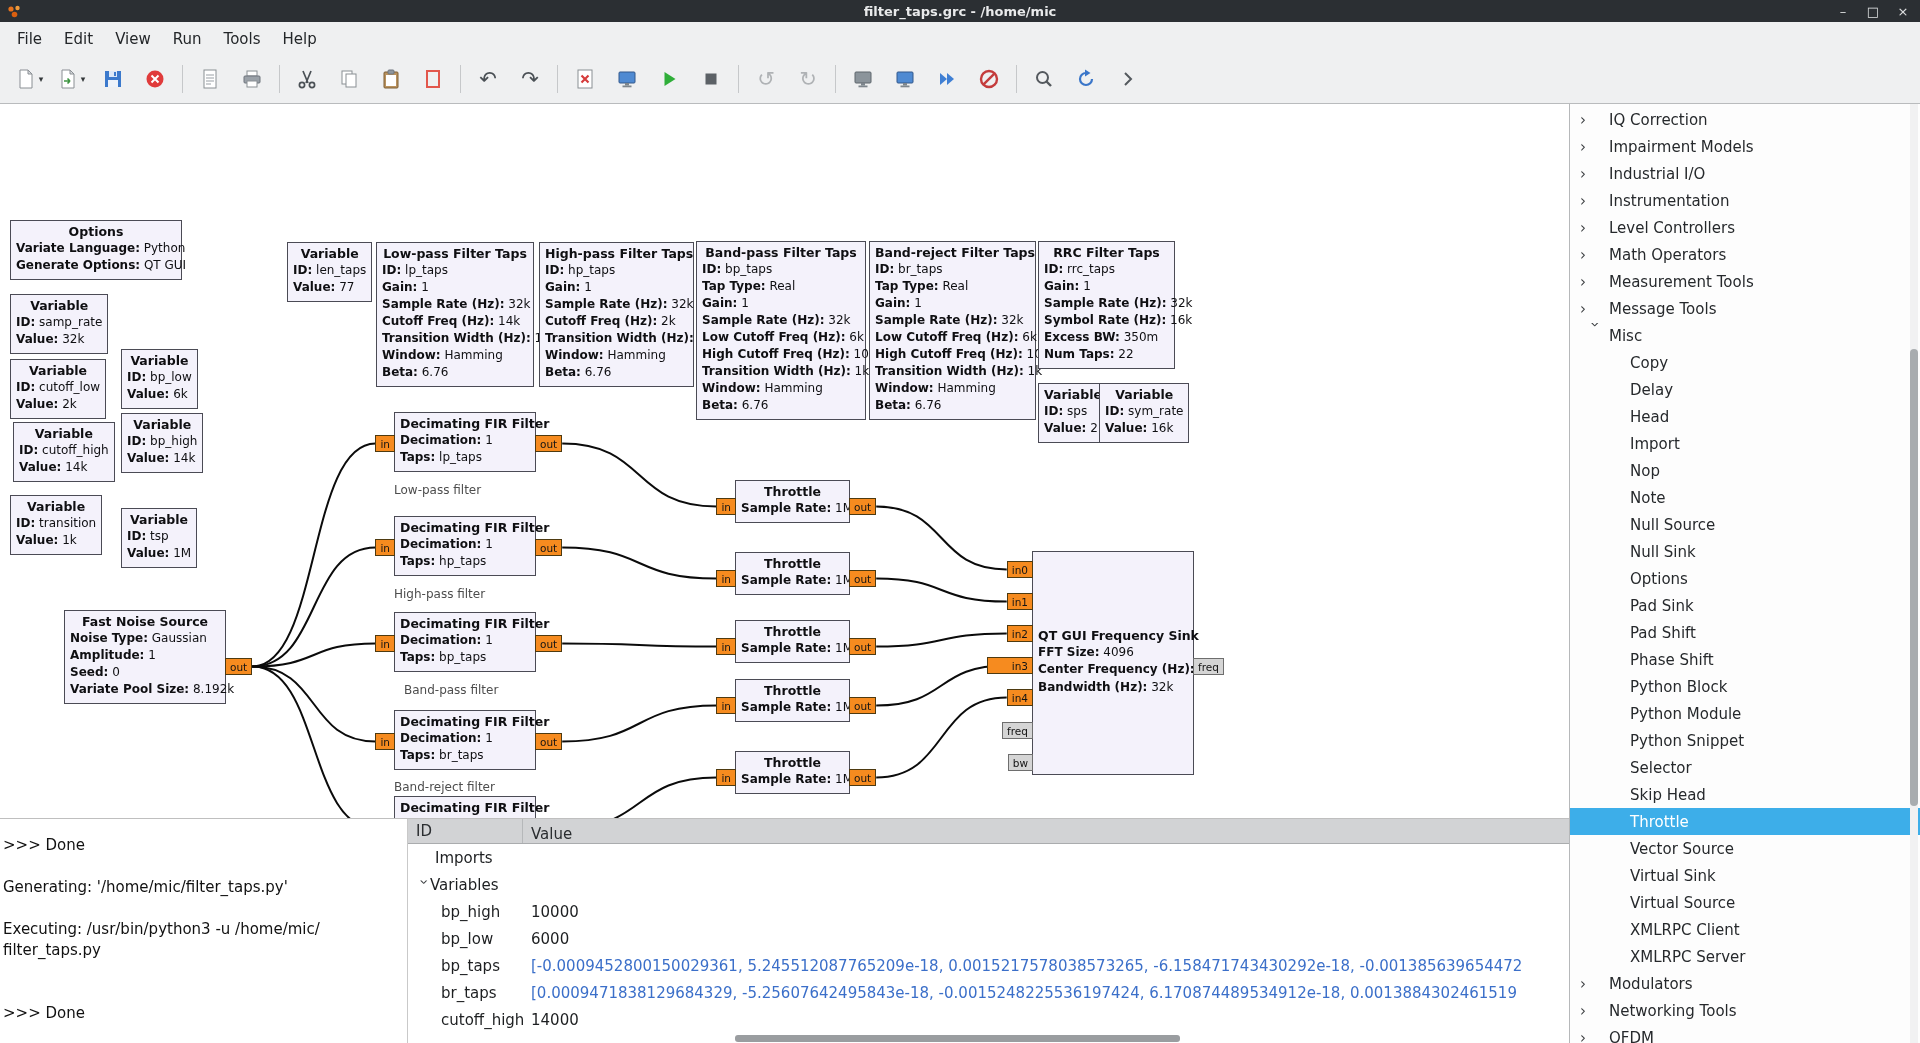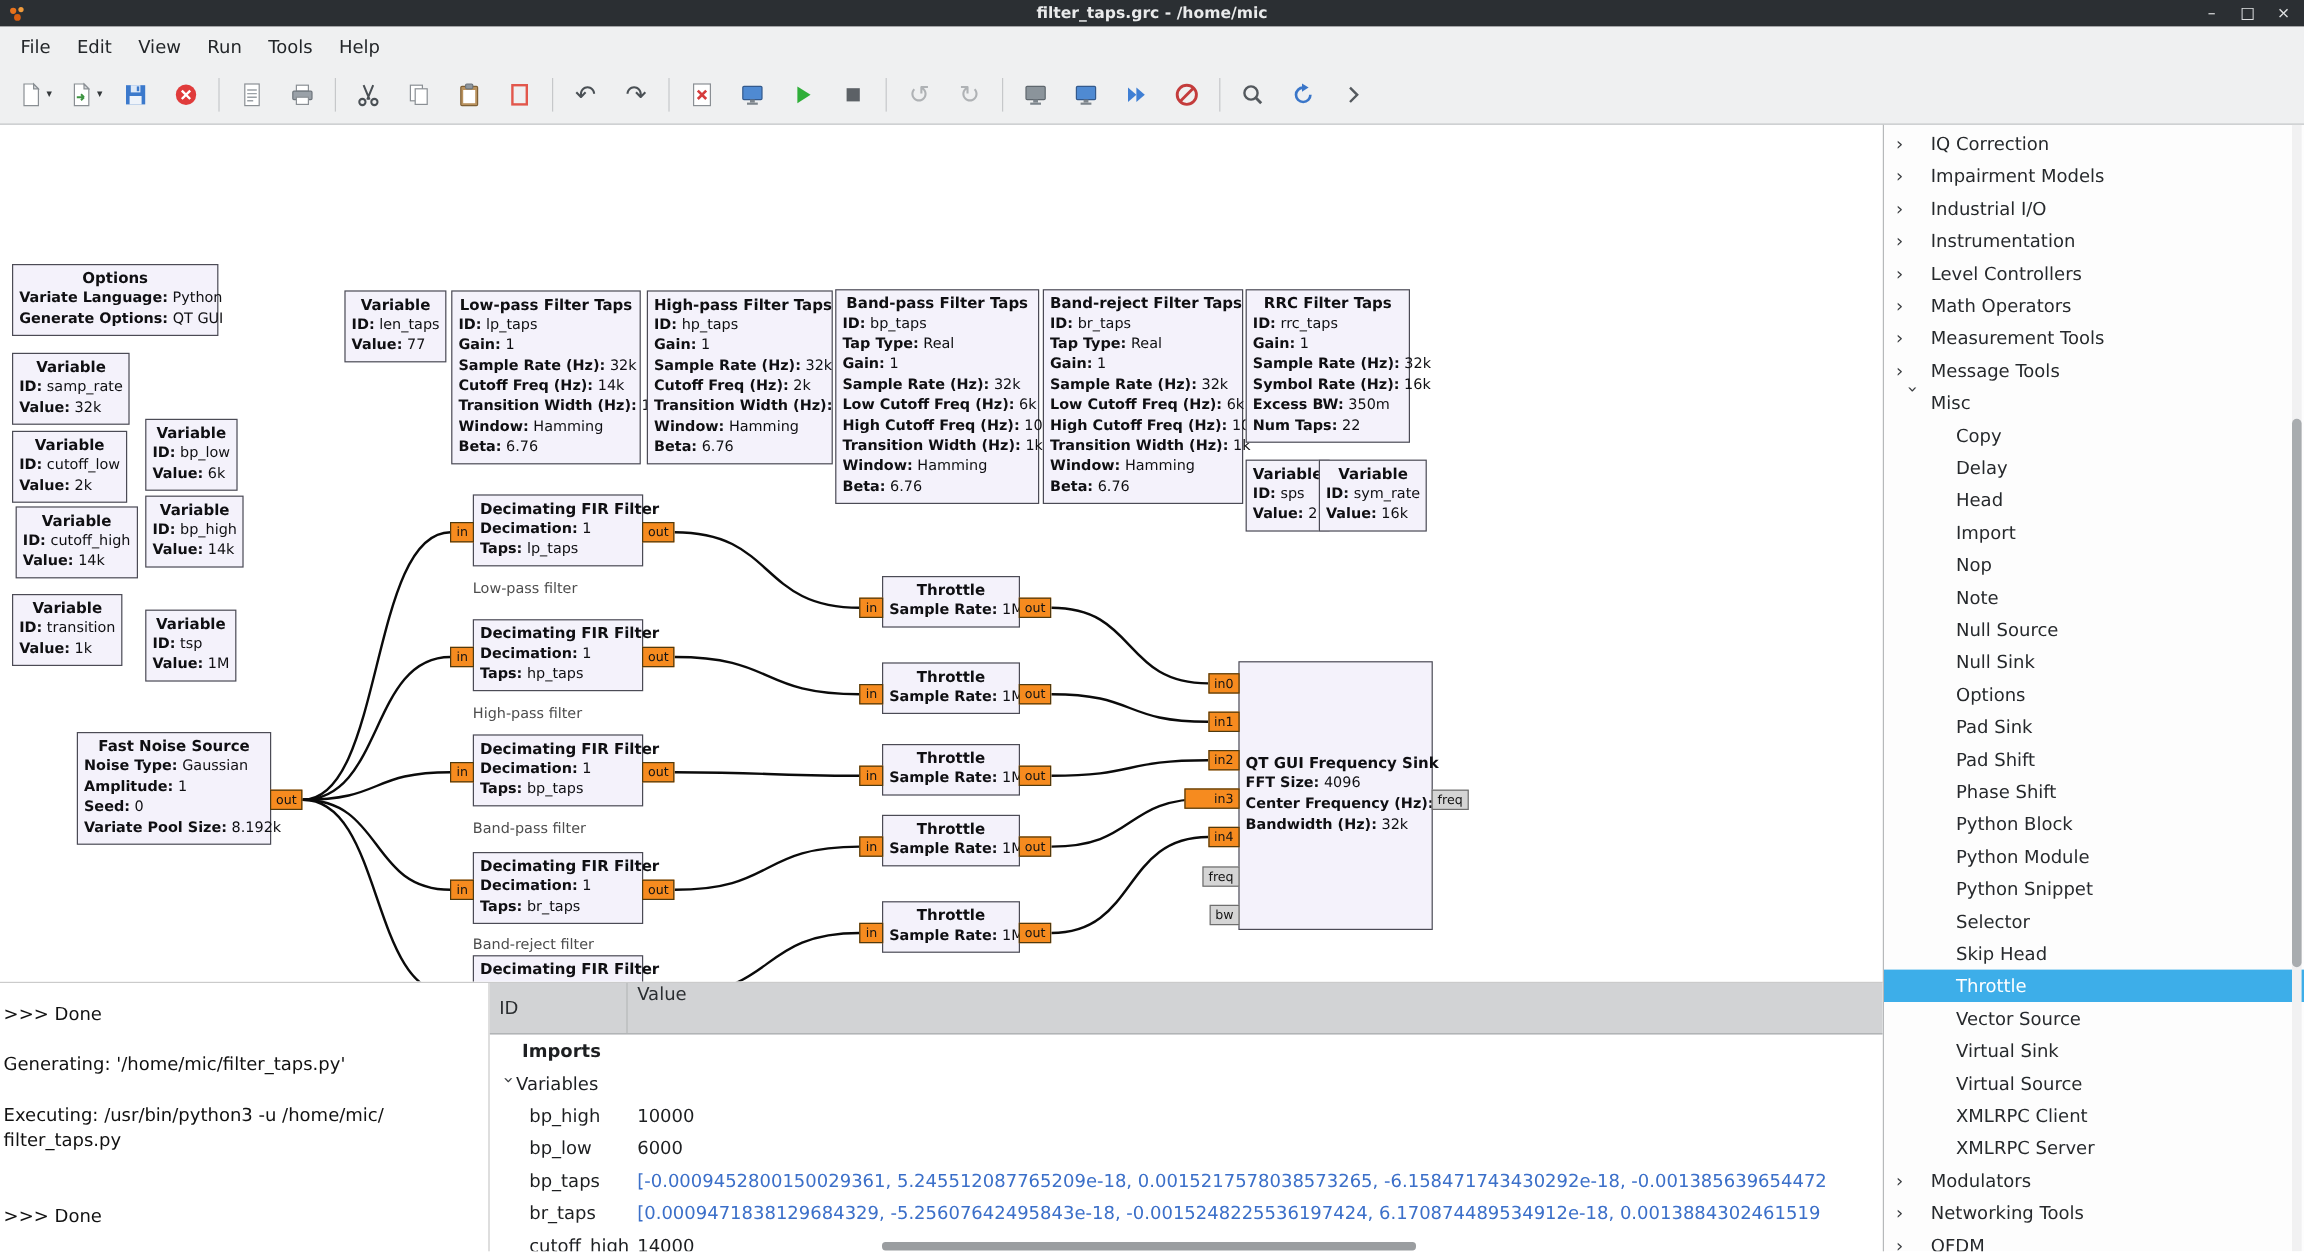--- a/index.html
+++ b/index.html
@@ -51,22 +51,22 @@
   .port.out { left:100%; }
   .port.gray { background:#d5d5d5; border-color:#6e6e6e; }
   .comment { position:absolute; font-size:12px; color:#4d4d4d; white-space:nowrap; z-index:1; }
 
   
   .bottom { height:225px; border-top:1px solid #bfbfbf; display:flex; background:#fff; }
   .console { width:408px; border-right:1px solid #c9c9c9; padding:16px 8px 0 3px; font-size:15px;
     color:#111; overflow:hidden; }
   .cline { line-height:21px; min-height:21px; white-space:nowrap; }
   .inspector { flex:1; position:relative; overflow:hidden; }
-  .ihead { height:43px; background:#d2d3d5; border-bottom:1px solid #aaacae; display:flex;
-    font-size:15px; color:#2a2d30; align-items:flex-start; }
+  .ihead { height:25px; background:#d2d3d5; border-bottom:1px solid #aaacae; display:flex;
+    font-size:15px; color:#2a2d30; align-items:flex-end; }
   .ihid { width:115px; padding-left:8px; border-right:1px solid #b6b8ba; height:100%;
     display:flex; align-items:center; }
   .ihval { padding-left:8px; }
   .irow { height:27px; display:flex; align-items:center; font-size:15px; color:#1d1f21; }
   .icellid { width:115px; flex:0 0 115px; white-space:nowrap; overflow:visible; display:flex; align-items:center; }
   .icellval { padding-left:8px; white-space:nowrap; overflow:hidden; flex:1; }
   .icellval.blue { color:#3b6fc9; }
   .chev { display:inline-block; color:#3a3d40; font-size:15px; width:12px; }
   .chev.open { transform:rotate(90deg); }
   .hscroll { position:absolute; bottom:1px; left:327px; width:445px; height:7px; background:#9a9da0;
@@ -476,21 +476,21 @@
             <span class="port in" style="top: 41px;">in1</span>
             <span class="port in" style="top: 73px;">in2</span>
             <span class="port in" style="top: 105px; padding-left: 24px;">in3</span>
             <span class="port in" style="top: 137px;">in4</span>
             <span class="port in gray" style="top: 170px;">freq</span>
             <span class="port in gray" style="top: 202px;">bw</span>
             <span class="port out gray" style="top: 106px;">freq</span>
           </div>
           <div class="comment" style="left: 394px; top: 379px;">Low-pass filter</div>
           <div class="comment" style="left: 394px; top: 483px;">High-pass filter</div>
-          <div class="comment" style="left: 394px; top: 579px;">Band-pass filter</div>
+          <div class="comment" style="left: 404px; top: 579px;">Band-pass filter</div>
           <div class="comment" style="left: 394px; top: 676px;">Band-reject filter</div>
         </div>
       <div class="bottom">
         <div class="console">
             <div class="cline">&gt;&gt;&gt; Done</div>
             <div class="cline"></div>
             <div class="cline">Generating: '/home/mic/filter_taps.py'</div>
             <div class="cline"></div>
             <div class="cline">Executing: /usr/bin/python3 -u /home/mic/</div>
             <div class="cline">filter_taps.py</div>
@@ -498,21 +498,21 @@
             <div class="cline"></div>
             <div class="cline">&gt;&gt;&gt; Done</div>
           </div>
         <div class="inspector">
           <div class="ihead">
             <div class="ihid">ID</div>
             <div class="ihval">Value</div>
           </div>
           <div class="irows">
               <div class="irow">
-                <div class="icellid" style="padding-left: 27px; font-weight: bold;">
+                <div class="icellid" style="padding-left: 27px;">
                   <span>Imports</span>
                 </div>
                 <div class="icellval"></div>
               </div>
               <div class="irow">
                 <div class="icellid" style="padding-left: 10px;">
                   <span class="chev open">›</span>
                   <span>Variables</span>
                 </div>
                 <div class="icellval"></div>

